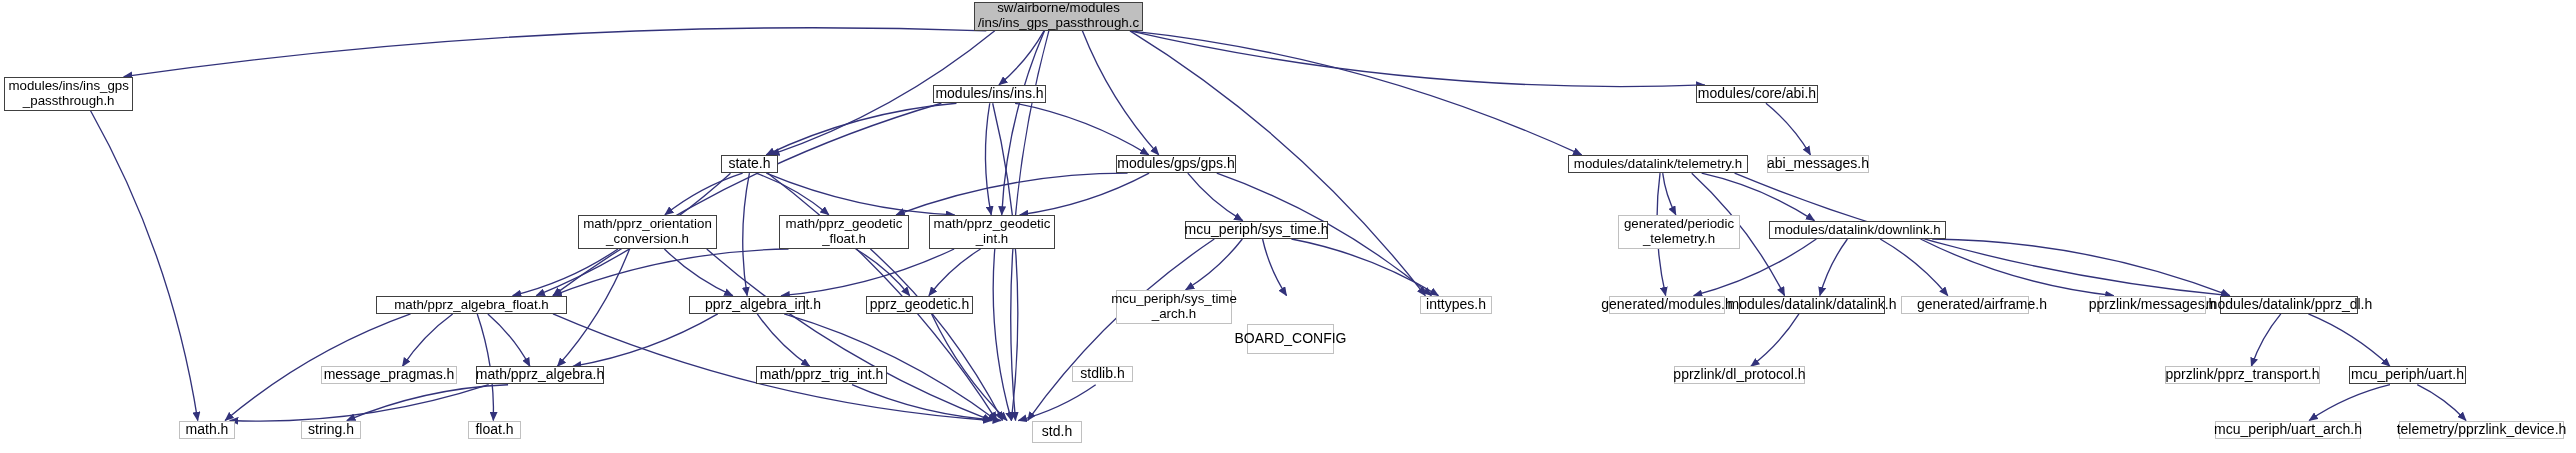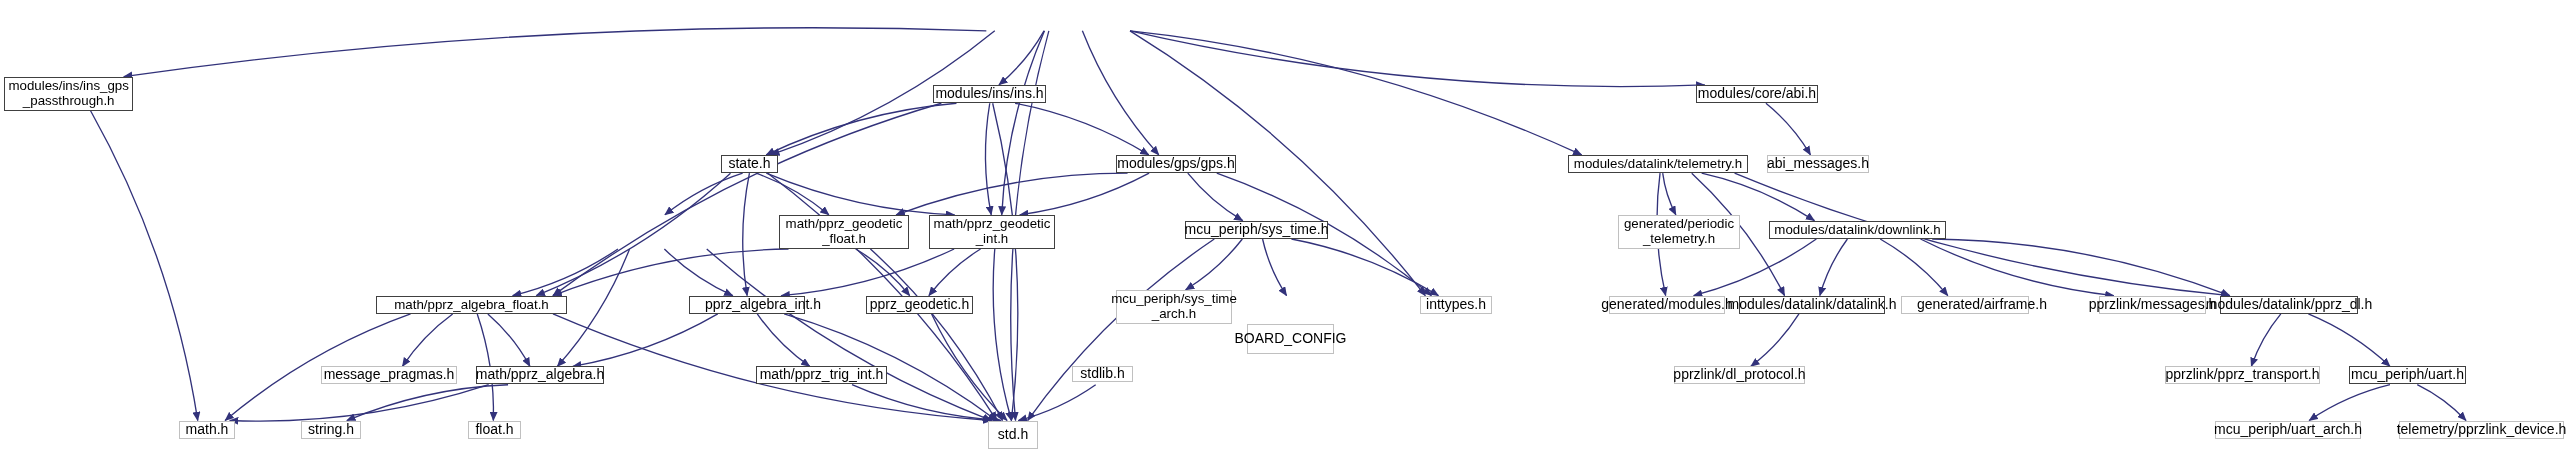--- a/index.html
+++ b/index.html
@@ -118,28 +118,32 @@
       <path d="M2160.09375,377 Q2136.8776785714285,413.6994928571429 2102.321607142857,440" stroke="#32327a" stroke-width="1.6" fill="none" marker-end="url(#arrowhead)"></path>
       <path d="M2738.7613095238094,377 Q2715.3865476190476,405.31314285714285 2703.3517857142856,440" stroke="#32327a" stroke-width="1.6" fill="none" marker-end="url(#arrowhead)"></path>
       <path d="M2771.852619047619,377 Q2826.537976190476,399.67723571428576 2869.883333333333,440" stroke="#32327a" stroke-width="1.6" fill="none" marker-end="url(#arrowhead)"></path>
       <path d="M2869.8125,462 Q2817.4034375,474.76296875 2772.734375,505" stroke="#32327a" stroke-width="1.6" fill="none" marker-end="url(#arrowhead)"></path>
       <path d="M2902.608333333333,462 Q2935.7582738095234,478.2296107142857 2961.1682142857144,505" stroke="#32327a" stroke-width="1.6" fill="none" marker-end="url(#arrowhead)"></path>
       <path d="M609.8858333333334,462 Q509.2164880952381,466.07611785714283 416.28714285714284,505" stroke="#32327a" stroke-width="1.6" fill="none" marker-end="url(#arrowhead)"></path>
       <path d="M586.58875,462 Q434.99084821428573,511.48422232142855 275.65294642857145,505" stroke="#32327a" stroke-width="1.6" fill="none" marker-end="url(#arrowhead)"></path>
       <path d="M1022.9604464285715,462 Q1108.6432589285714,499.61950625 1202.0660714285714,505" stroke="#32327a" stroke-width="1.6" fill="none" marker-end="url(#arrowhead)"></path>
       <path d="M1315.5590773809524,462 Q1272.9129315476189,491.87290624999997 1222.5267857142858,505" stroke="#32327a" stroke-width="1.6" fill="none" marker-end="url(#arrowhead)"></path>
     </svg>
+<div class="node root" style="left: 974px; top: 1.7px; width: 169px; height: 29px; font-size: 13.3px;">sw/airborne/modules
+/ins/ins_gps_passthrough.c</div>
     <div class="node solid" style="left: 4.2px; top: 77px; width: 129px; height: 34px; font-size: 13.3px;">modules/ins/ins_gps
 _passthrough.h</div>
     <div class="node solid" style="left: 933px; top: 85px; width: 113px; height: 18.3px;">modules/ins/ins.h</div>
     <div class="node solid" style="left: 1696px; top: 85px; width: 122px; height: 18.3px;">modules/core/abi.h</div>
     <div class="node solid" style="left: 721px; top: 155px; width: 57px; height: 18.3px;">state.h</div>
     <div class="node solid" style="left: 1116px; top: 155px; width: 120px; height: 18.3px;">modules/gps/gps.h</div>
     <div class="node solid" style="left: 1568px; top: 155px; width: 180px; height: 18.3px; font-size: 13.3px;">modules/datalink/telemetry.h</div>
     <div class="node light" style="left: 1767px; top: 155px; width: 102px; height: 18.3px;">abi_messages.h</div>
+    <div class="node solid" style="left: 578px; top: 215px; width: 139px; height: 34px; font-size: 13.3px;">math/pprz_orientation
+_conversion.h</div>
     <div class="node solid" style="left: 779px; top: 215px; width: 130px; height: 34px; font-size: 13.3px;">math/pprz_geodetic
 _float.h</div>
     <div class="node solid" style="left: 929px; top: 215px; width: 126px; height: 34px; font-size: 13.3px;">math/pprz_geodetic
 _int.h</div>
     <div class="node solid" style="left: 1185px; top: 221px; width: 143px; height: 18.3px;">mcu_periph/sys_time.h</div>
     <div class="node light" style="left: 1618px; top: 215px; width: 122px; height: 34px; font-size: 13.3px;">generated/periodic
 _telemetry.h</div>
     <div class="node solid" style="left: 1769px; top: 221px; width: 177px; height: 18.3px; font-size: 13.3px;">modules/datalink/downlink.h</div>
     <div class="node solid" style="left: 376px; top: 296px; width: 191px; height: 18.3px; font-size: 13.3px;">math/pprz_algebra_float.h</div>
     <div class="node solid" style="left: 689px; top: 296px; width: 116px; height: 18.3px; padding-left: 32px;">pprz_algebra_int.h</div>
@@ -156,17 +160,17 @@
     <div class="node light" style="left: 321px; top: 366px; width: 136px; height: 18.3px;">message_pragmas.h</div>
     <div class="node solid" style="left: 476px; top: 366px; width: 128px; height: 18.3px;">math/pprz_algebra.h</div>
     <div class="node solid" style="left: 756px; top: 366px; width: 131px; height: 18.3px;">math/pprz_trig_int.h</div>
     <div class="node light" style="left: 1072px; top: 366px; width: 61px; height: 16px;">stdlib.h</div>
     <div class="node light" style="left: 1674px; top: 366px; width: 131px; height: 18.3px;">pprzlink/dl_protocol.h</div>
     <div class="node light" style="left: 2165px; top: 366px; width: 155px; height: 18.3px;">pprzlink/pprz_transport.h</div>
     <div class="node solid" style="left: 2349px; top: 366px; width: 117px; height: 18.3px;">mcu_periph/uart.h</div>
     <div class="node light" style="left: 179px; top: 421px; width: 56px; height: 18.3px;">math.h</div>
     <div class="node light" style="left: 301px; top: 421px; width: 60px; height: 18.3px;">string.h</div>
     <div class="node light" style="left: 468px; top: 421px; width: 53px; height: 18.3px;">float.h</div>
-    <div class="node light" style="left: 988px; top: 421px; width: 50px; height: 28px;">std.h</div>
+    <div class="node light" style="left: 1032px; top: 421px; width: 50px; height: 22px;">std.h</div>
     <div class="node light" style="left: 2215px; top: 421px; width: 146px; height: 18.3px;">mcu_periph/uart_arch.h</div>
     <div class="node light" style="left: 2399px; top: 421px; width: 165px; height: 18.3px;">telemetry/pprzlink_device.h</div>
   </div>
 
 
 </body></html>

